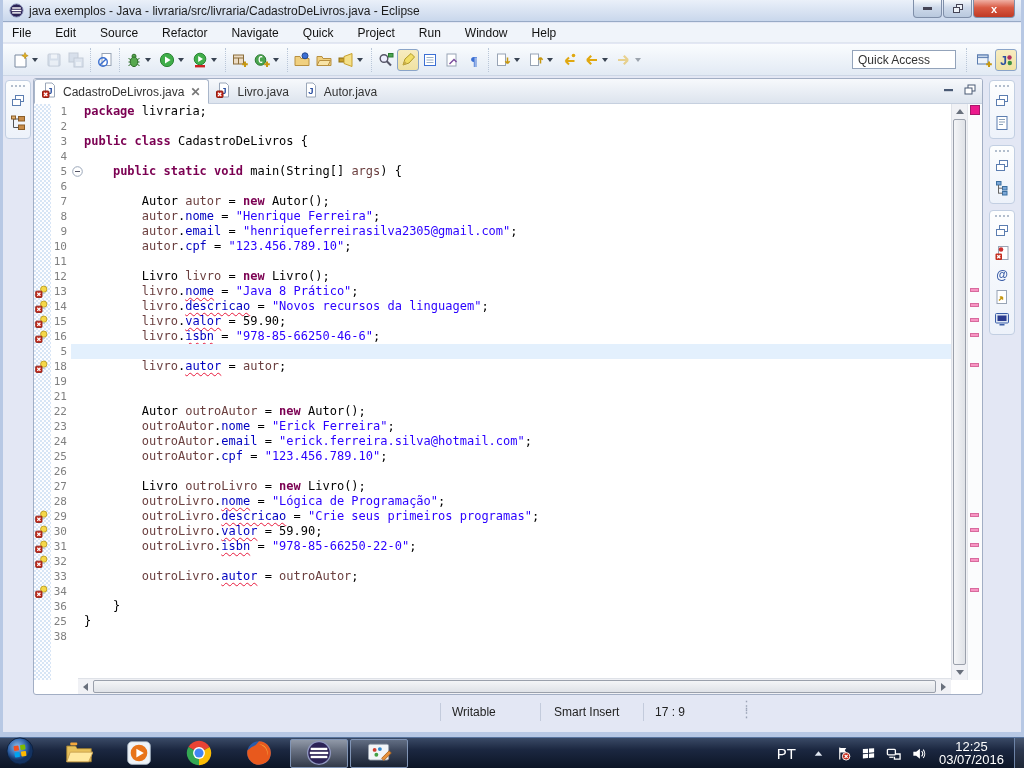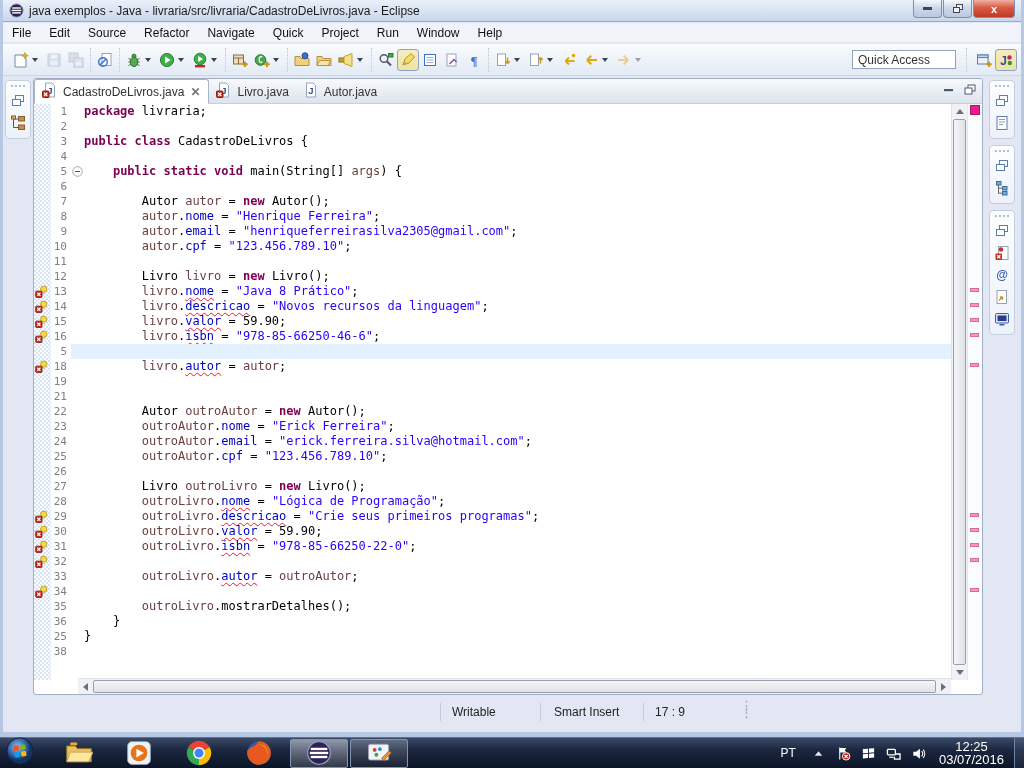--- a/index.html
+++ b/index.html
@@ -21,21 +21,21 @@
           margin-left:1px; font-size:11px; color:#333; }
   .wbtn.close { background:linear-gradient(#f0b0a4,#d95a43 45%,#c03a24); color:#fff; font-weight:bold; width:42px; }
   .wbtn .minglyph { width:9px; height:3px; background:#445; }
   .wbtn .resglyph { position:relative; width:10px; height:9px; }
   .wbtn .resglyph span { position:absolute; border:1px solid #445; background:#eef3f9; width:7px; height:6px; }
   .wbtn .resglyph span:first-child { right:0; top:0; }
   .wbtn .resglyph span:last-child { left:0; bottom:0; }
 
   
   #menubar { position:absolute; left:0; top:23px; width:100%; height:20px; background:#f0f4fa;
-             display:flex; align-items:center; border-bottom:1px solid #e0e6f0; }
+             display:flex; align-items:center; border-bottom:1px solid #e0e6f0;gap:6px; }
   .menu-item { font-size:12px; color:#111; padding:2px 9px; }
 
   
   #toolbar { position:absolute; left:0; top:44px; width:100%; height:32px;
              background:linear-gradient(#fafcfe,#e2eaf4); border-bottom:1px solid #cdd7e6;
              display:flex; align-items:center; padding:0 4px; }
   .tb-group { display:flex; align-items:center; padding:0 3px; border-left:1px dotted #b9c6d8; height:24px; }
   .tb-group:first-child { border-left:none; }
   .tb-btn { display:flex; align-items:center; padding:2px 2px; border:1px solid transparent; border-radius:3px; }
   .tb-btn.pressed { border-color:#8aa4c8; background:linear-gradient(#f7ecc0,#efe2a2); }
@@ -121,21 +121,21 @@
 
   
   #taskbar { position:absolute; left:0; top:737px; width:100%; height:31px;
              background:linear-gradient(#3a4a66,#1b2740 40%,#0c1526); border-top:1px solid #57749e;
              display:flex; align-items:center; }
   #start-orb { margin:0 14px 0 5px; }
   .app { width:40px; height:29px; display:flex; align-items:center; justify-content:center; margin:0 10px; border-radius:2px; }
   .app.open { border:1px solid #8094b5; background:linear-gradient(rgba(255,255,255,.22),rgba(255,255,255,.05)); margin:0 1px; width:58px; }
   .app.open.active { background:linear-gradient(rgba(255,255,255,.45),rgba(255,255,255,.15)); }
   #systray { margin-left:auto; display:flex; align-items:center; height:100%; }
-  #tray-lang { color:#fff; font-size:12px; padding:0 10px; }
+  #tray-lang { color:#fff; font-size:15px; padding:0 10px; }
   .tricon { padding:0 5px; display:flex; align-items:center; }
   #clock { color:#fff; font-size:13px; text-align:center; line-height:13px; padding:0 10px 0 8px; }
   #show-desktop { width:10px; height:31px; border-left:1px solid #6d83a6; background:rgba(255,255,255,.08); }
 </style>
 </head>
 <body>
 
 <div id="stage">
   <div id="win">
 
@@ -719,27 +719,20 @@
                 </div>
               </div>
               <div class="row">
                 <span class="lnum">34</span>
                 <div class="rest">
                   <span class="fold"></span>
                   <span class="code"></span>
                 </div>
               </div>
               <div class="row">
-                <span class="lnum">35</span>
-                <div class="rest">
-                  <span class="fold"></span>
-                  <span class="code"><span class="t-p">        </span><span class="t-v">outroLivro</span><span class="t-p">.</span><span class="t-m">mostrarDetalhes</span><span class="t-p">();</span></span>
-                </div>
-              </div>
-              <div class="row">
                 <span class="lnum">36</span>
                 <div class="rest">
                   <span class="fold"></span>
                   <span class="code"><span class="t-p">    }</span></span>
                 </div>
               </div>
               <div class="row">
                 <span class="lnum">25</span>
                 <div class="rest">
                   <span class="fold"></span>

